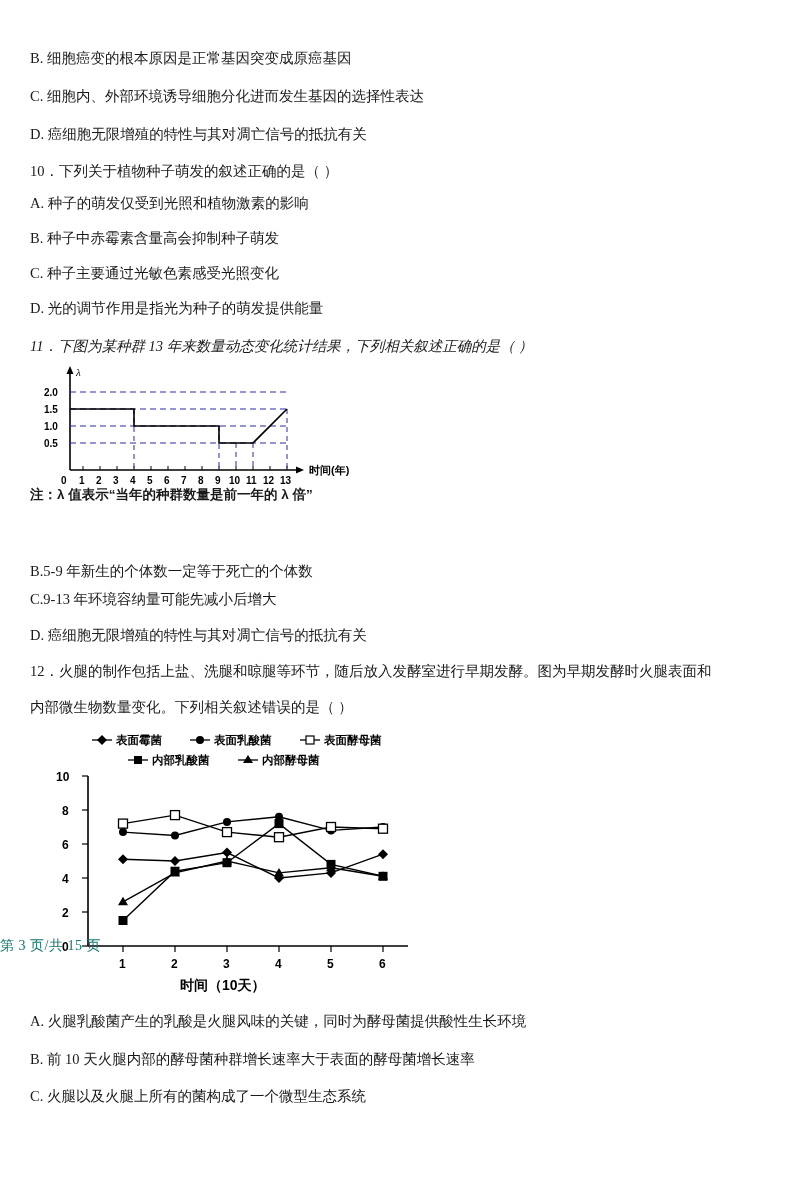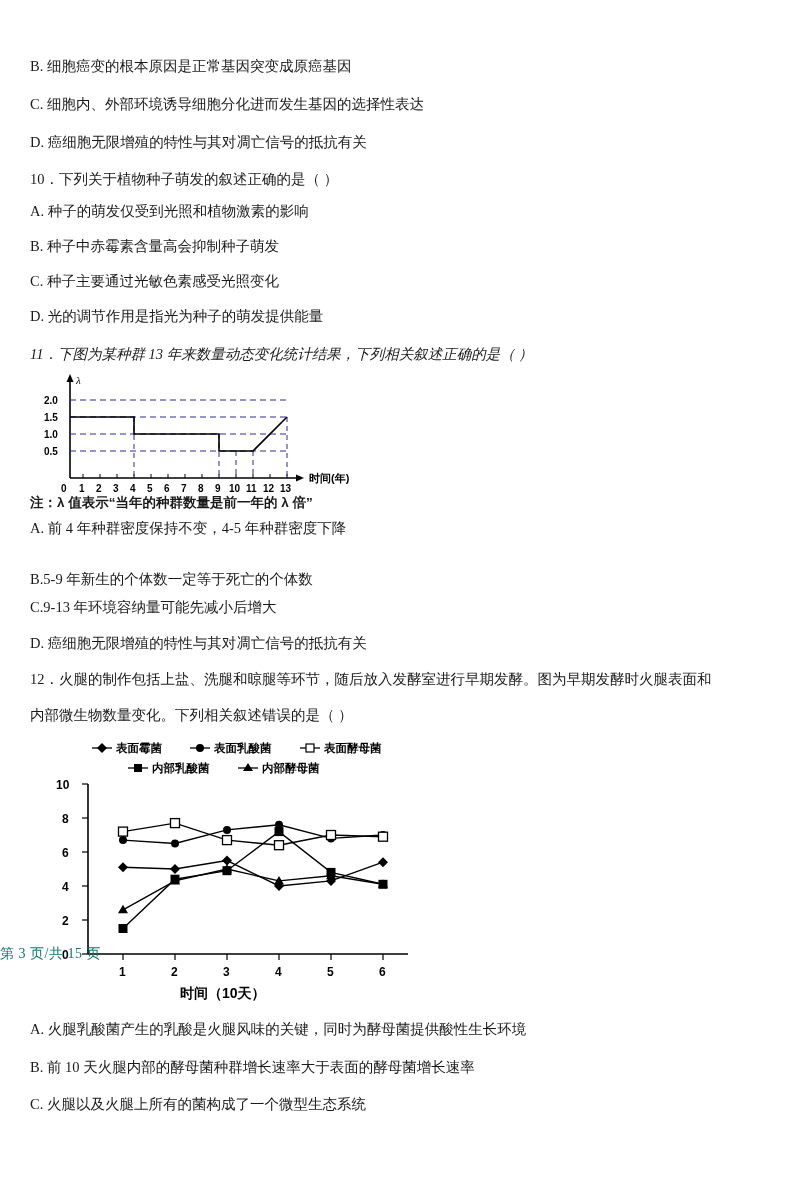--- a/index.html
+++ b/index.html
@@ -1,21 +1,21 @@
 <!DOCTYPE html>
 <html><head>
 <meta charset="utf-8">
 <style>
   html,body{margin:0;padding:0;}
   body{
     width:800px;height:1201px;background:#ffffff;
     font-family:"Liberation Serif","DejaVu Serif",serif;
     color:#1a1a1a;position:relative;overflow:hidden;
   }
-  .page{position:absolute;left:0;top:8px;width:800px;height:997px;}
+  .page{position:absolute;left:0;top:0;width:800px;height:997px;}
   .txt{position:absolute;font-size:14.5px;line-height:1.5;white-space:nowrap;}
   .q{font-size:14.5px;}
   .opt{font-size:14.5px;}
   .footer{
     position:absolute;left:0;bottom:42px;width:800px;text-align:left;
     font-size:14px;color:#0f766e;letter-spacing:.5px;
   }
   svg{display:block;}
   .chartbox{position:absolute;}
   .note{position:absolute;font-weight:bold;font-size:13.5px;}
@@ -97,21 +97,20 @@
       <line x1="208" y1="81" x2="208" y2="108" stroke="#2a2aa5" stroke-width="1" stroke-dasharray="5,4"></line>
       <line x1="225" y1="81" x2="225" y2="108" stroke="#2a2aa5" stroke-width="1" stroke-dasharray="5,4"></line>
       <line x1="259" y1="47" x2="259" y2="108" stroke="#2a2aa5" stroke-width="1" stroke-dasharray="5,4"></line>
 
       <polyline points="42,47 106,47 106,64 191,64 191,81 225,81 259,47" fill="none" stroke="#000" stroke-width="1.6"></polyline>
     </svg>
   </div>
 
   <div class="note" style="left:30px;top:486px;font-family:'Liberation Sans',sans-serif;">注：λ 值表示“当年的种群数量是前一年的 λ 倍”</div>
 
-  <div class="txt opt" style="left:30px;top:510px;">A. 前 4 年种群密度保持不变，4-5 年种群密度下降</div>
   <div class="txt opt" style="left:30px;top:553px;margin-top:8px;">B.5-9 年新生的个体数一定等于死亡的个体数</div>
   <div class="txt opt" style="left:30px;top:589px;">C.9-13 年环境容纳量可能先减小后增大</div>
   <div class="txt opt" style="left:30px;top:625px;">D. 癌细胞无限增殖的特性与其对凋亡信号的抵抗有关</div>
 
   <div class="txt q" style="left:30px;top:661px;">12．火腿的制作包括上盐、洗腿和晾腿等环节，随后放入发酵室进行早期发酵。图为早期发酵时火腿表面和</div>
   <div class="txt q" style="left:30px;top:697px;">内部微生物数量变化。下列相关叙述错误的是（      ）</div>
 
   <div class="chartbox" style="left:30px;top:728px;text-align:center;">
     <svg width="420" height="268" viewBox="0 0 420 268">
 

